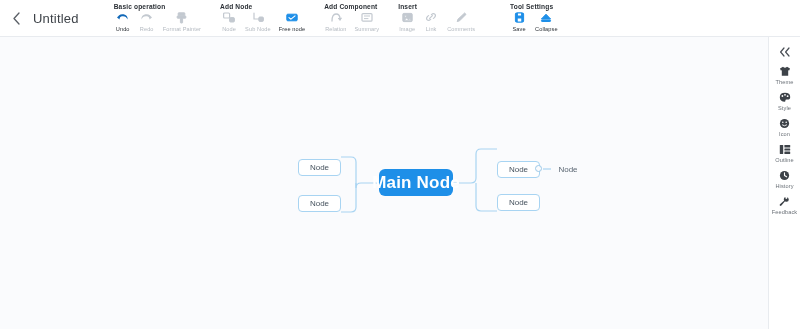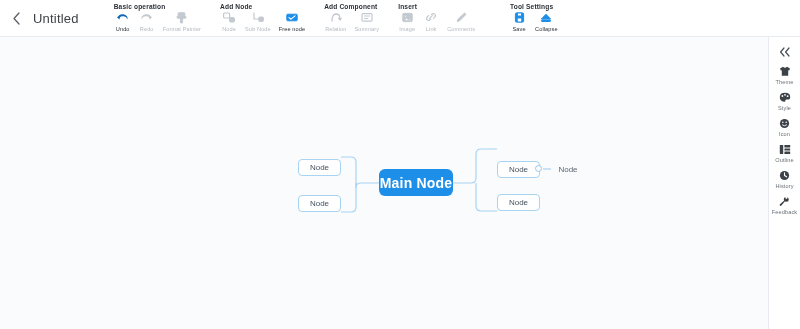--- a/index.html
+++ b/index.html
@@ -99,21 +99,21 @@
     display: flex; align-items: center; justify-content: center;
     font-size: 8px; color: #46525e;
     cursor: pointer;
     white-space: nowrap;
   }
   .node.root {
     background: #1e8fe8;
     border: none;
     border-radius: 6px;
     color: #ffffff;
-    font-size: 14px; font-weight: bold;
+    font-size: 17px; font-weight: bold;
     letter-spacing: .2px;
   }
   .node.plain {
     background: transparent; border: none;
     color: #5a6672; font-size: 8px;
   }
   .toggle-dot {
     position: absolute;
     width: 7px; height: 7px;
     border: 1px solid #9cc9e8;

